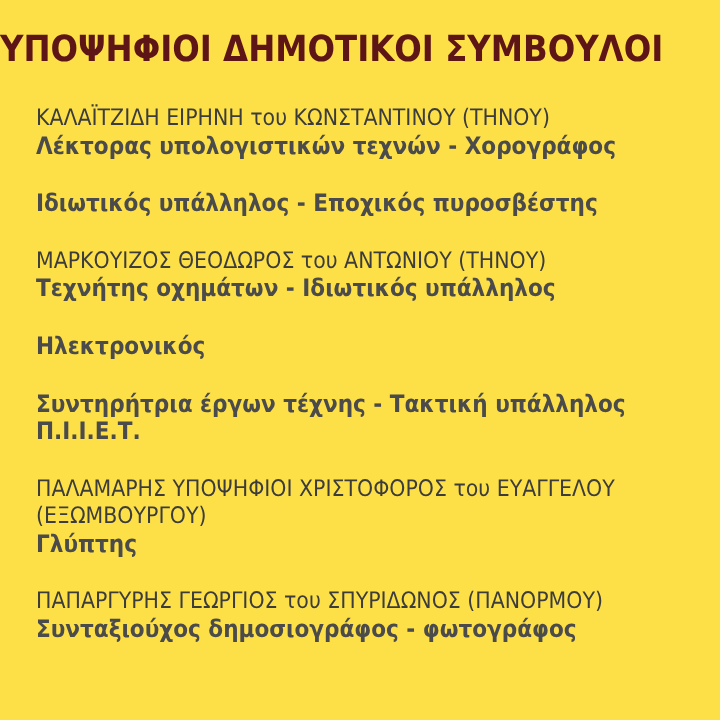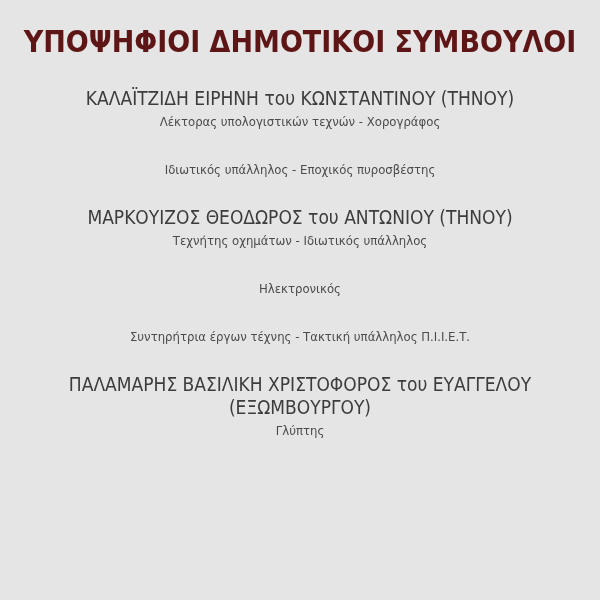--- a/index.html
+++ b/index.html
@@ -10,24 +10,24 @@
   body {
     width: 600px;
     height: 600px;
     overflow: hidden;
   }
   .page {
     box-sizing: border-box;
     width: 600px;
     height: 600px;
     padding-top: 25px;
-    text-align: center;
+    text-align: left;
     font-family: "DejaVu Sans", "Liberation Sans", sans-serif;
     font-stretch: condensed;
-    background: #e5e5e5;
+    background: #fde047;
   }
   .page-title {
     margin: 0 auto 28px;
     font-size: 30px;
     line-height: 34px;
     font-weight: 700;
     letter-spacing: 0px;
     color: #5d1515;
   }
   .candidate-list {
@@ -37,23 +37,23 @@
     max-width: 540px;
     margin: 0 auto 25px;
   }
   .candidate-name {
     font-size: 19px;
     line-height: 23px;
     font-weight: 400;
     color: #3c3c3c;
   }
   .candidate-occupation {
-    font-size: 13px;
+    font-size: 20px;
     line-height: 23px;
-    font-weight: 400;
+    font-weight: 700;
     color: #4b4b4b;
   }
 </style>
 </head>
 <body>
 
 <div class="page">
   <h1 class="page-title">ΥΠΟΨΗΦΙΟΙ ΔΗΜΟΤΙΚΟΙ ΣΥΜΒΟΥΛΟΙ</h1>
 
   <div class="candidate-list" id="candidate-list">
@@ -73,18 +73,22 @@
 
   <div class="candidate">
     <div class="candidate-occupation">Ηλεκτρονικός</div>
   </div>
 
   <div class="candidate">
     <div class="candidate-occupation">Συντηρήτρια έργων τέχνης - Τακτική υπάλληλος Π.Ι.Ι.Ε.Τ.</div>
   </div>
 
   <div class="candidate">
-    <div class="candidate-name">ΠΑΛΑΜΑΡΗΣ ΒΑΣΙΛΙΚΗ ΧΡΙΣΤΟΦΟΡΟΣ του ΕΥΑΓΓΕΛΟΥ (ΕΞΩΜΒΟΥΡΓΟΥ)</div>
+    <div class="candidate-name">ΠΑΛΑΜΑΡΗΣ ΥΠΟΨΗΦΙΟΙ ΧΡΙΣΤΟΦΟΡΟΣ του ΕΥΑΓΓΕΛΟΥ (ΕΞΩΜΒΟΥΡΓΟΥ)</div>
     <div class="candidate-occupation">Γλύπτης</div>
   </div>
 
+  <div class="candidate">
+    <div class="candidate-name">ΠΑΠΑΡΓΥΡΗΣ ΓΕΩΡΓΙΟΣ του ΣΠΥΡΙΔΩΝΟΣ (ΠΑΝΟΡΜΟΥ)</div>
+    <div class="candidate-occupation">Συνταξιούχος δημοσιογράφος - φωτογράφος</div>
+  </div>
 </div>
 </div>
 
 </body></html>

